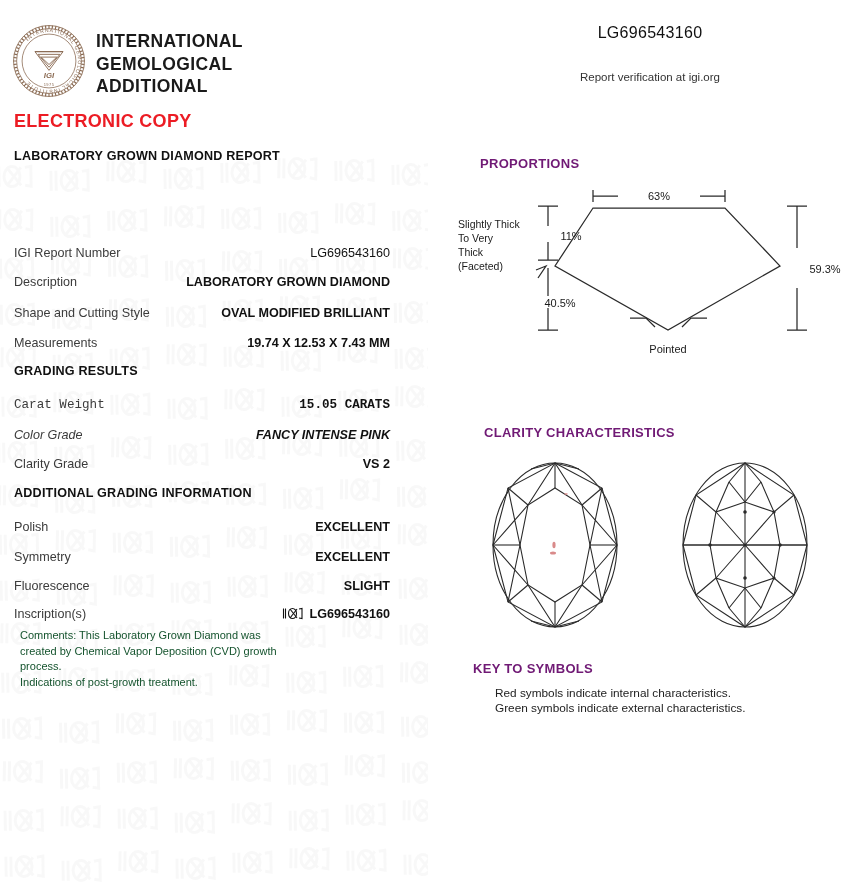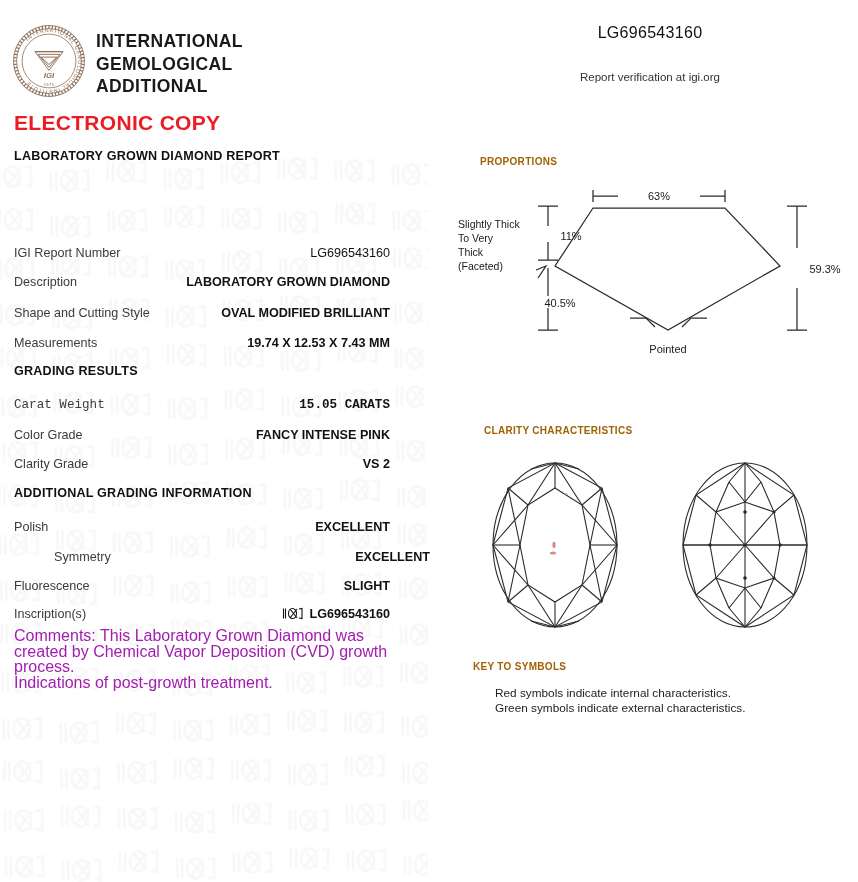--- a/index.html
+++ b/index.html
@@ -41,41 +41,41 @@
   .report-no{
     position:absolute;left:455px;top:24px;width:390px;text-align:center;z-index:2;
     font-size:16px;color:#111;letter-spacing:.3px;
   }
   .report-verify{
     position:absolute;left:455px;top:71px;width:390px;text-align:center;z-index:2;
     font-size:11.5px;color:#333;
   }
   .ecopy{
     position:absolute;left:14px;top:111px;z-index:2;
-    font-size:21px;font-weight:bold;color:#ec1c24;letter-spacing:.3px;
+    font-size:18px;font-weight:bold;color:#ec1c24;letter-spacing:.3px;
   }
 
   
   .col-left{position:absolute;left:0;top:0;width:430px;height:850px;z-index:2;}
   .sec-title{
     position:absolute;font-size:12.6px;font-weight:bold;color:#111;letter-spacing:.2px;
   }
   .row{position:absolute;left:14px;width:376px;height:18px;font-size:12.6px;}
   .row .lab{position:absolute;left:0;top:0;color:#3b3b3b;font-weight:normal;}
   .row .val{position:absolute;right:0;top:0;color:#111;font-weight:bold;text-align:right;white-space:nowrap;}
   .row .val.plain{font-weight:normal;}
   .insc-glyph{display:inline-block;vertical-align:-2px;margin-right:5px;}
   .comments{
-    position:absolute;left:14px;width:390px;font-size:16px;line-height:15.6px;color:#a21caf;
+    position:absolute;left:20px;width:390px;font-size:11px;line-height:15.6px;color:#14532d;
   }
   .comments div{white-space:pre;}
 
   
   .col-right{position:absolute;left:430px;top:0;width:428px;height:882px;z-index:2;}
-  .r-title{position:absolute;font-size:10px;font-weight:bold;color:#a16207;letter-spacing:.3px;}
+  .r-title{position:absolute;font-size:13px;font-weight:bold;color:#701a75;letter-spacing:.3px;}
   .prop-wrap{position:absolute;left:20px;top:178px;width:400px;height:190px;}
   .clar-wrap{position:absolute;left:40px;top:460px;width:360px;height:170px;}
   .keytext{
     position:absolute;left:65px;top:686px;font-size:11.8px;line-height:14.5px;color:#222;
   }
   svg{overflow:visible;}
   text{font-family:"Liberation Sans", sans-serif;}
 </style>
 </head>
 <body>
@@ -1682,36 +1682,36 @@
       <span class="lab">Measurements</span>
       <span class="val">19.74 X 12.53 X 7.43 MM</span>
     </div>
 
     <div class="sec-title" style="left:14px;top:364px;">GRADING RESULTS</div>
 
     <div class="row" style="top:398px;font-family:Liberation Mono, monospace;">
       <span class="lab">Carat Weight</span>
       <span class="val">15.05 CARATS</span>
     </div>
-    <div class="row" style="top:428px;">
+    <div class="row" style="top:428px;font-style:italic;">
       <span class="lab">Color Grade</span>
       <span class="val">FANCY INTENSE PINK</span>
     </div>
     <div class="row" style="top:457px;">
       <span class="lab">Clarity Grade</span>
       <span class="val">VS 2</span>
     </div>
 
     <div class="sec-title" style="left:14px;top:486px;">ADDITIONAL GRADING INFORMATION</div>
 
     <div class="row" style="top:520px;text-decoration:underline;">
       <span class="lab">Polish</span>
       <span class="val">EXCELLENT</span>
     </div>
-    <div class="row" style="top:550px;margin-left:40px;">
+    <div class="row" style="top:550px;">
       <span class="lab">Symmetry</span>
       <span class="val">EXCELLENT</span>
     </div>
     <div class="row" style="top:579px;">
       <span class="lab">Fluorescence</span>
       <span class="val">SLIGHT</span>
     </div>
 
     <div class="row" style="top:607px;">
       <span class="lab">Inscription(s)</span>

